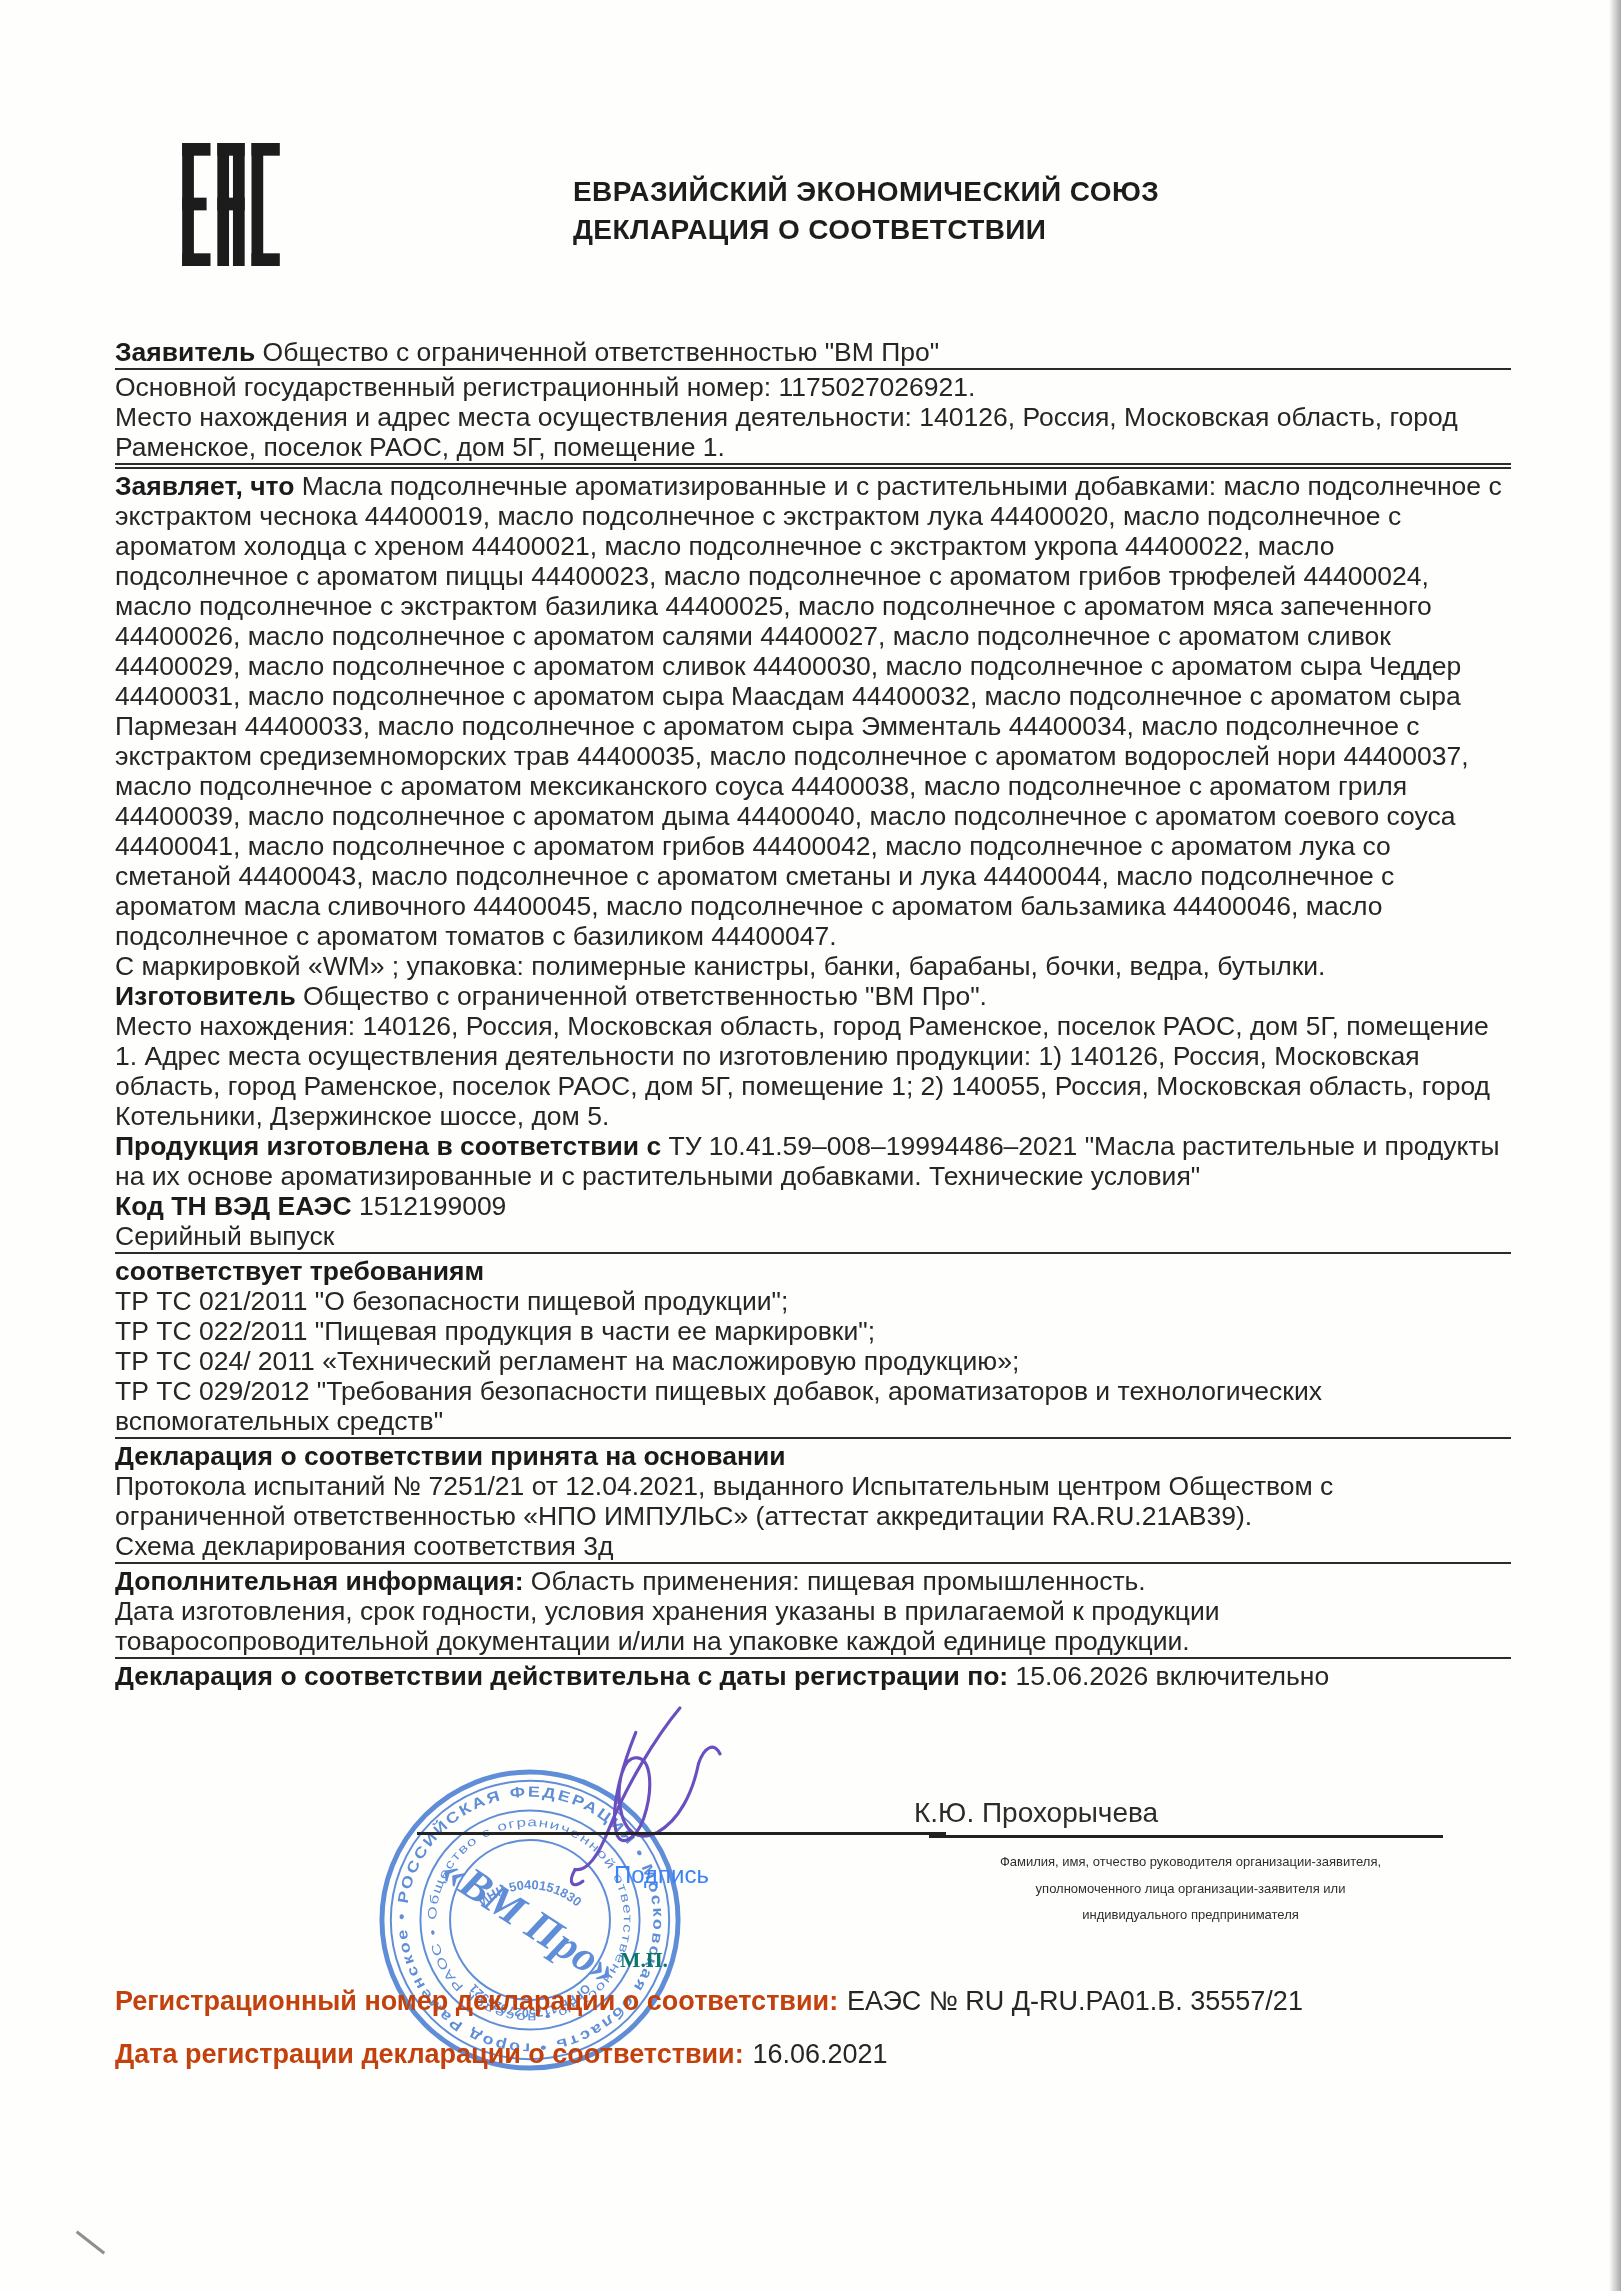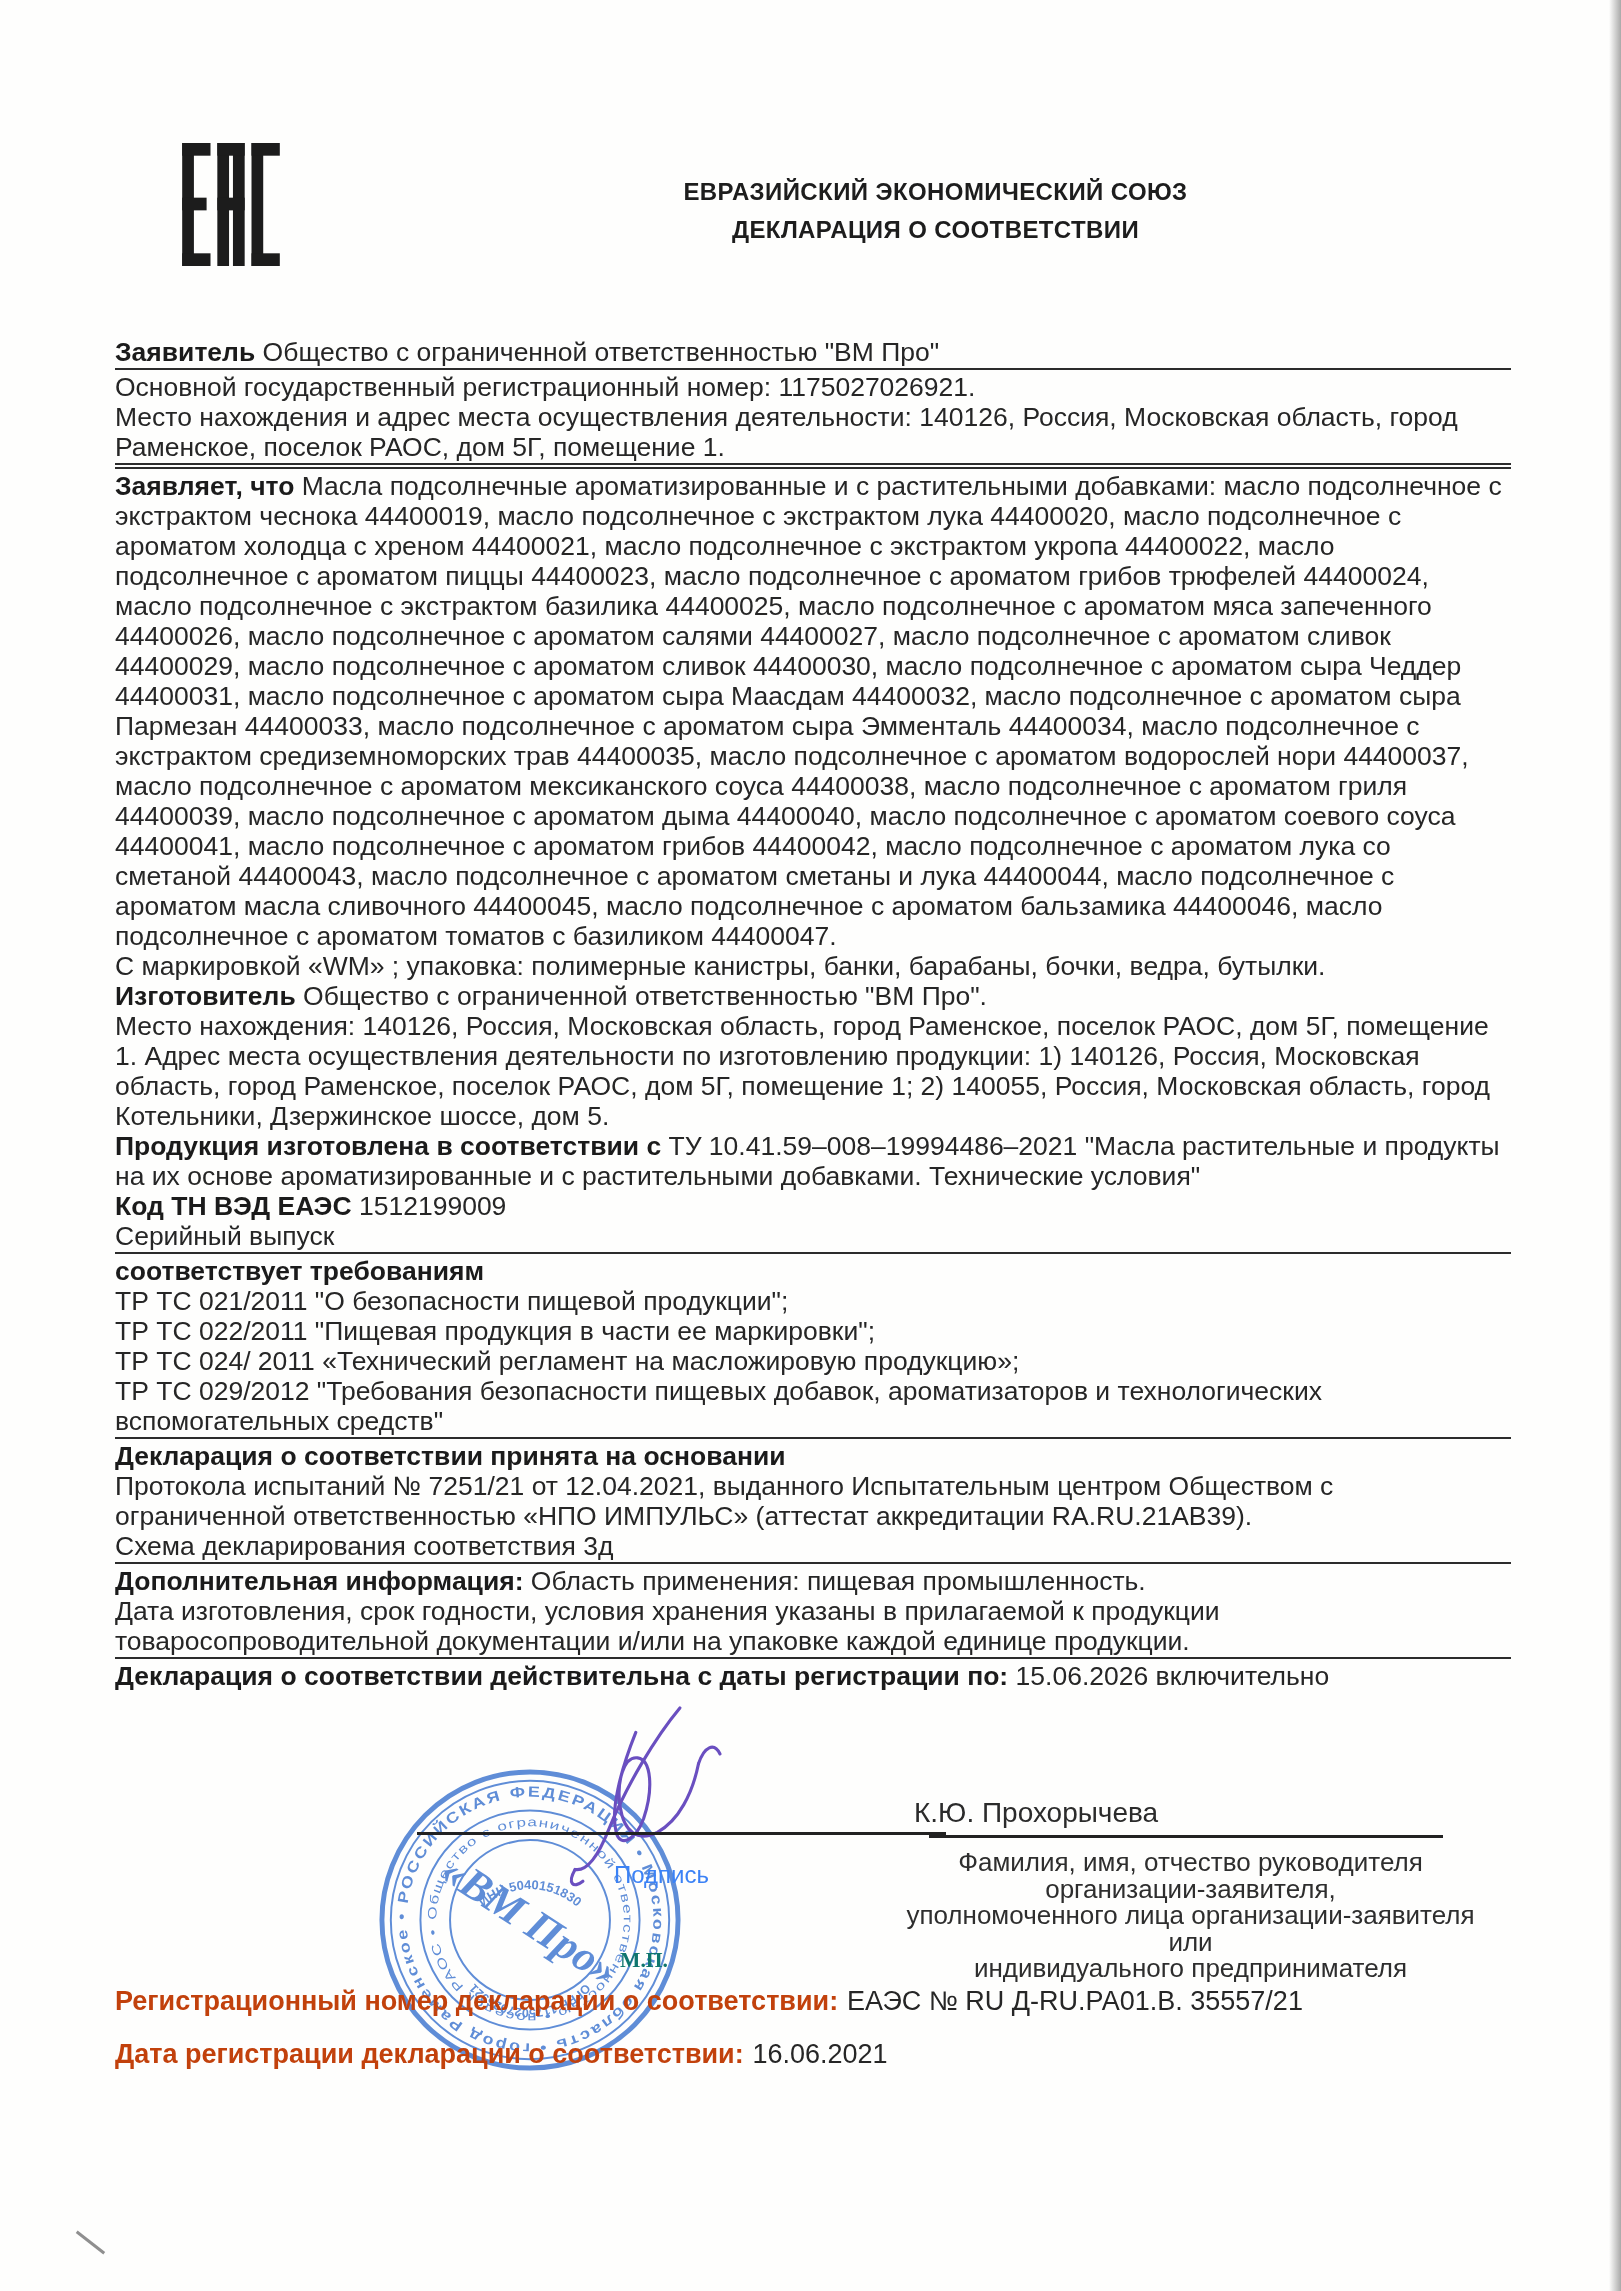--- a/index.html
+++ b/index.html
@@ -4,40 +4,40 @@
 <style>
   html,body{margin:0;padding:0;background:#9a9a9a;}
   .page{
     position:relative;width:1621px;height:2292px;margin:0 auto;
     background:#fefefd;color:#262626;
     font-family:"Liberation Sans",sans-serif;overflow:hidden;
   }
   
   .eac{position:absolute;left:182px;top:143px;}
   .title{
-    position:absolute;left:573px;top:173px;width:725px;text-align:center;
-    font-weight:700;font-size:24px;line-height:38px;color:#1d1d1d;letter-spacing:0.4px;
+    position:absolute;left:573px;top:173px;width:725px;text-align:left;
+    font-weight:700;font-size:28px;line-height:38px;color:#1d1d1d;letter-spacing:0.4px;
   }
   
   .docbody{position:absolute;left:115px;top:337px;width:1396px;font-size:26.5px;line-height:30px;}
   .docbody p{margin:0;}
   .docbody b{font-weight:700;color:#1b1b1b;}
   .rule{border-top:2.9px solid #2c2c2c;margin:1px 0 2px;}
   
   #stamp{position:absolute;left:377px;top:1767px;z-index:1;opacity:.88;}
   #signature{position:absolute;left:518px;top:1703px;z-index:2;}
   .sig-line{position:absolute;background:#222;height:2.9px;z-index:3;}
   #sig-line-left{left:417px;top:1832px;width:529px;}
   #sig-line-right{left:929px;top:1835px;width:514px;}
   #caption-podpis{position:absolute;left:614px;top:1861px;font-size:24px;color:#3b82f6;z-index:3;}
   #caption-mp{position:absolute;left:620px;top:1948px;font-size:21.6px;font-weight:700;
     font-family:"Liberation Serif",serif;color:#0f766e;z-index:3;}
   #signatory-name{position:absolute;left:914px;top:1797px;font-size:28px;color:#2b2b2b;z-index:3;}
   #signatory-notes{position:absolute;left:882px;top:1849px;width:617px;text-align:center;
-    font-size:26px;line-height:26.5px;color:#2e2e2e;z-index:3;}
+    font-size:13px;line-height:26.5px;color:#2e2e2e;z-index:3;}
   
   .footer-line{position:absolute;left:115px;font-size:27px;color:#1f1f1f;z-index:4;}
   #footer-reg{top:1986px;}
   #footer-date{top:2039px;}
   .footer-line .lbl{font-weight:700;color:#c2410c;}
   .footer-line .val{font-weight:400;margin-left:8.8px;color:#262626;margin-top:36px;}
   
   .edge-shade{position:absolute;right:0;top:0;width:11.8px;height:100%;z-index:5;
     background:linear-gradient(to right,rgba(110,110,110,0),rgba(85,85,85,.5));}
   .scan-mark{position:absolute;left:73px;top:2241px;width:35px;height:2.9px;background:#8f8f8f;

